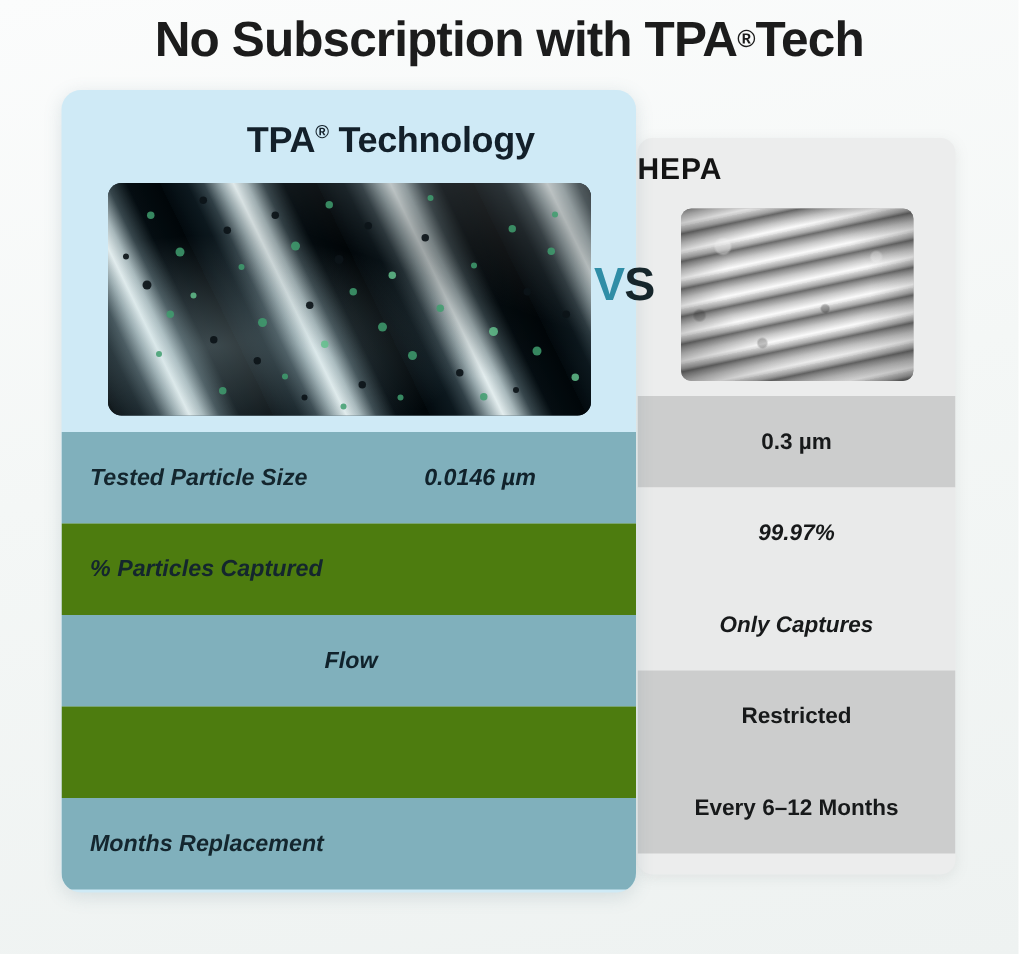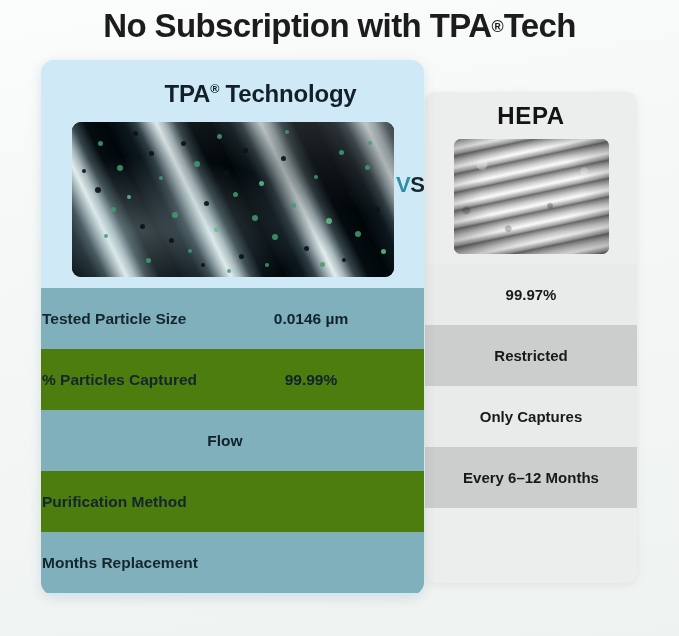--- a/index.html
+++ b/index.html
@@ -59,22 +59,22 @@
     border-radius: 10px;
     box-shadow: 0 2px 9px rgba(120,130,135,0.13);
     overflow: hidden;
     z-index: 1;
   }
   #hepa-title {
     position: absolute;
     left: 0;
     top: 10px;
     width: 212px;
-    text-align: center;
-    font-size: 24px;
+    text-align: left;
+    font-size: 20px;
     font-weight: 700;
     letter-spacing: 0.6px;
     color: #141414;
   }
   #hepa-photo {
     position: absolute;
     left: 29px;
     top: 47px;
     width: 155px;
     height: 115px;
@@ -195,22 +195,23 @@
 
   .row {
     display: flex;
     align-items: center;
     box-sizing: border-box;
   }
 
   
   #tpa-rows .row {
     height: 61px;
-    padding-left: 1px;
+    padding-left: 19px;
     padding-right: 8px;
+    font-style: italic;
   }
   #tpa-rows .row.odd  { background: #80b0bc; }
   #tpa-rows .row.even { background: #4d7c0f; }
   #tpa-rows .label {
     width: 172px;
     font-size: 15.5px;
     font-weight: 600;
     color: #14262e;
     white-space: nowrap;
   }
@@ -223,35 +224,35 @@
     white-space: nowrap;
     padding-right: 8px;
   }
 
   
   #hepa-rows .row {
     height: 61px;
     justify-content: center;
   }
   #hepa-rows .row.odd  { background: #cccdcd; }
-  #hepa-rows .row.even { background: #e9eaea; }
+  #hepa-rows .row.even { background: #e9eaea; font-style: italic; }
   #hepa-rows .value {
     font-size: 15px;
     font-weight: 600;
     color: #17191a;
     white-space: nowrap;
   }
 
   
   #vs-badge {
     position: absolute;
     left: 396px;
     top: 174px;
     z-index: 5;
-    font-size: 22px;
+    font-size: 31px;
     font-weight: 800;
     letter-spacing: -0.5px;
     line-height: 1;
     white-space: nowrap;
   }
   #vs-badge .v { color: #2f8da6; }
   #vs-badge .s { color: #16262b; }
 </style>
 </head>
 <body>
@@ -267,28 +268,31 @@
   <div id="hepa-card" class="card">
     <div id="hepa-title">HEPA</div>
 
     <div id="hepa-photo">
       <div class="mesh"></div>
       <div class="grain"></div>
       <div class="vign"></div>
     </div>
 
     <div id="hepa-rows" class="rows">
+      <div class="row odd">
+        <div class="value">0.3 µm</div>
+      </div>
       <div class="row even">
         <div class="value">99.97%</div>
       </div>
-      <div class="row odd">
-        <div class="value">Restricted</div>
-      </div>
       <div class="row even">
         <div class="value">Only Captures</div>
+      </div>
+      <div class="row odd">
+        <div class="value">Restricted</div>
       </div>
       <div class="row odd">
         <div class="value">Every 6–12 Months</div>
       </div>
     </div>
   </div>
 
   <div id="tpa-card" class="card">
     <div id="tpa-title">
       <span>TPA</span><span class="reg">®</span><span> Technology</span>
@@ -346,27 +350,25 @@
         </div>
     </div>
 
     <div id="tpa-rows" class="rows">
       <div class="row odd">
         <div class="label">Tested Particle Size</div>
         <div class="value">0.0146 µm</div>
       </div>
       <div class="row even">
         <div class="label">% Particles Captured</div>
-        <div class="value">99.99%</div>
       </div>
       <div class="row odd">
         <div class="value">Flow</div>
       </div>
       <div class="row even">
-        <div class="label">Purification Method</div>
       </div>
       <div class="row odd">
         <div class="label">Months Replacement</div>
       </div>
     </div>
   </div>
 
   <div id="vs-badge">
     <span class="v">V</span><span class="s">S</span>
   </div>

